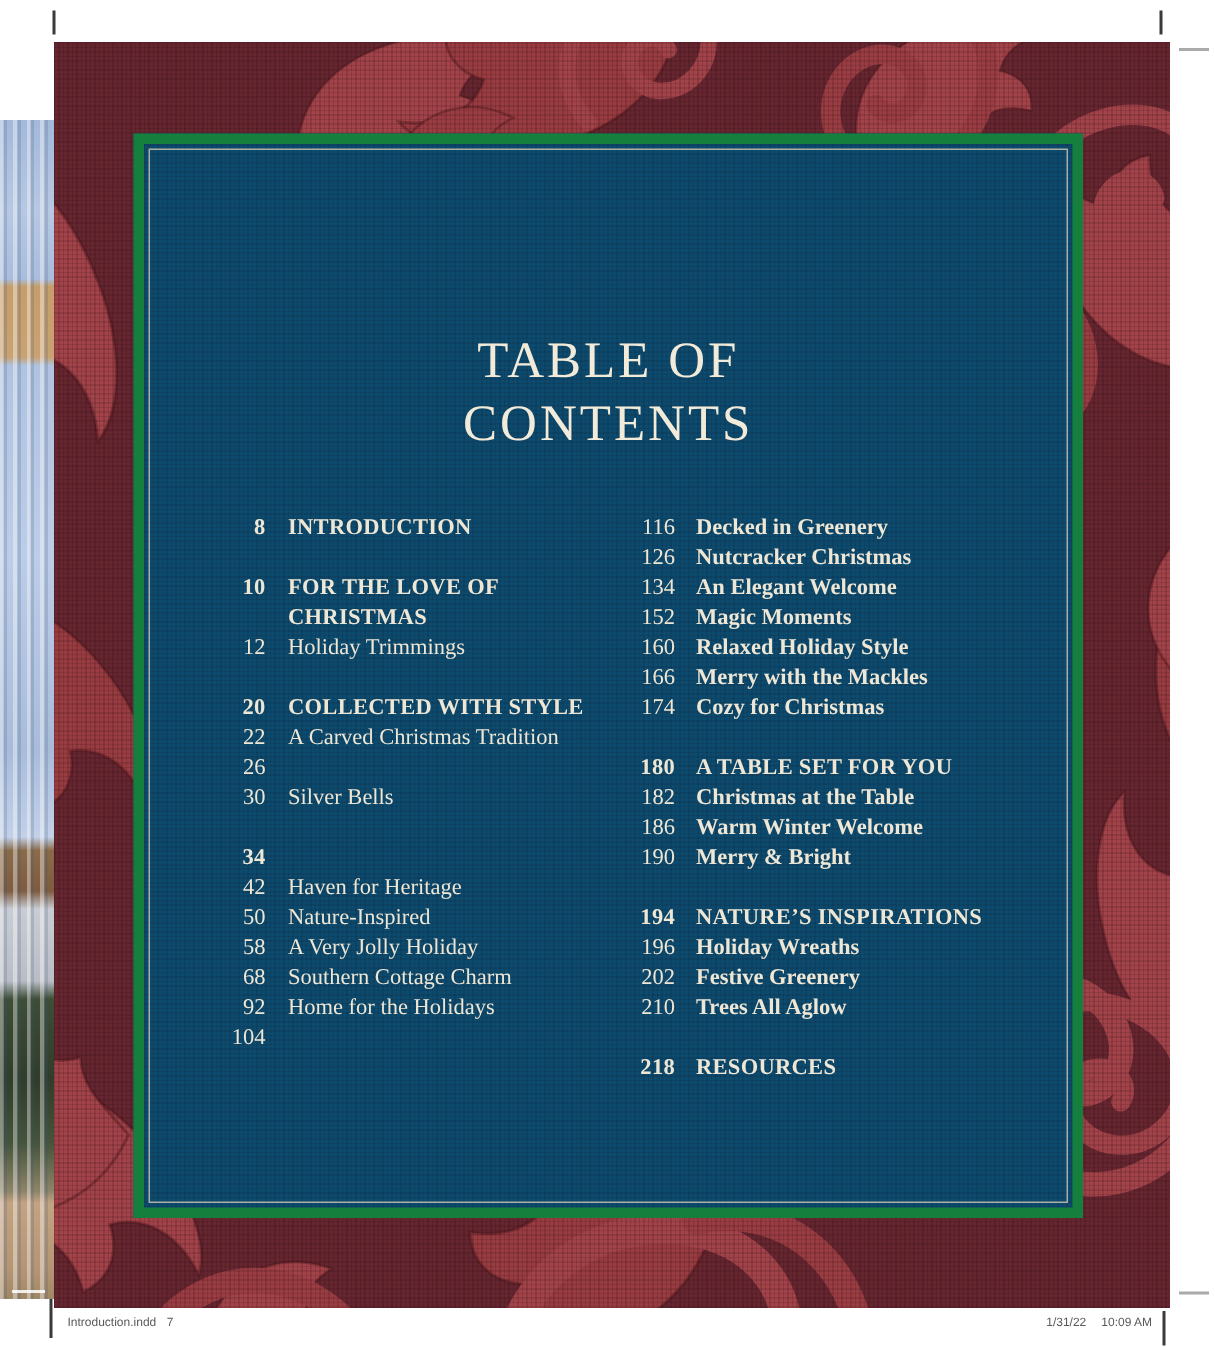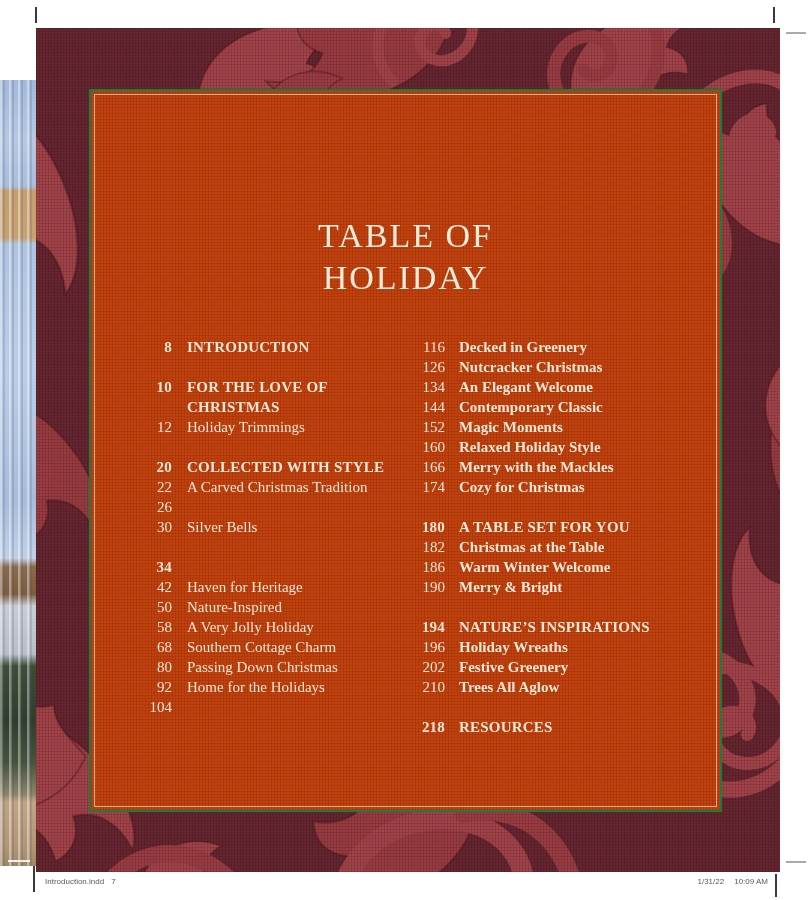--- a/index.html
+++ b/index.html
@@ -33,21 +33,21 @@
   .damask{position:absolute;left:0;top:0;}
   .tex{
     position:absolute;inset:0;pointer-events:none;
     background:
       repeating-linear-gradient(90deg, rgba(25,4,8,.14) 0 1px, rgba(255,255,255,0) 1px 3px),
       repeating-linear-gradient(0deg, rgba(25,4,8,.12) 0 1px, rgba(255,255,255,0) 1px 3px);
   }
   
   .panel{
     position:absolute;left:53px;top:61px;width:633px;height:723px;
-    box-sizing:border-box;border:2px solid #15803d;background:#c2410c;
+    box-sizing:border-box;border:7px solid #15803d;background:#0c4a6e;
   }
   .panel-inner{
     position:absolute;inset:3px;border:1px solid #d6ccb6;opacity:.8;pointer-events:none;
   }
   .panel-tex{
     position:absolute;inset:0;pointer-events:none;
     background:
       repeating-linear-gradient(90deg, rgba(20,3,6,.10) 0 1px, rgba(255,255,255,0) 1px 3px),
       repeating-linear-gradient(0deg, rgba(20,3,6,.09) 0 1px, rgba(255,255,255,0) 1px 3px);
   }
@@ -134,21 +134,21 @@
   </svg>
 
   <div class="tex"></div>
 
   <div class="panel">
     <div class="panel-tex"></div>
     <div class="panel-inner"></div>
 
     <div class="title">
       <div>TABLE OF</div>
-      <div>HOLIDAY</div>
+      <div>CONTENTS</div>
     </div>
 
     <div class="toc-col col-left" id="col-left">
         <div class="toc-row section">
           <span class="num">8</span>
           <span class="t">INTRODUCTION</span>
         </div>
         <div class="toc-row section gap">
           <span class="num">10</span>
           <span class="t">FOR THE LOVE OF CHRISTMAS</span>
@@ -185,47 +185,39 @@
         </div>
         <div class="toc-row">
           <span class="num">58</span>
           <span class="t">A Very Jolly Holiday</span>
         </div>
         <div class="toc-row">
           <span class="num">68</span>
           <span class="t">Southern Cottage Charm</span>
         </div>
         <div class="toc-row">
-          <span class="num">80</span>
-          <span class="t">Passing Down Christmas</span>
-        </div>
-        <div class="toc-row">
           <span class="num">92</span>
           <span class="t">Home for the Holidays</span>
         </div>
         <div class="toc-row">
           <span class="num">104</span>
         </div>
       </div>
     <div class="toc-col col-right" id="col-right">
         <div class="toc-row">
           <span class="num">116</span>
           <span class="t">Decked in Greenery</span>
         </div>
         <div class="toc-row">
           <span class="num">126</span>
           <span class="t">Nutcracker Christmas</span>
         </div>
         <div class="toc-row">
           <span class="num">134</span>
           <span class="t">An Elegant Welcome</span>
-        </div>
-        <div class="toc-row">
-          <span class="num">144</span>
-          <span class="t">Contemporary Classic</span>
         </div>
         <div class="toc-row">
           <span class="num">152</span>
           <span class="t">Magic Moments</span>
         </div>
         <div class="toc-row">
           <span class="num">160</span>
           <span class="t">Relaxed Holiday Style</span>
         </div>
         <div class="toc-row">

